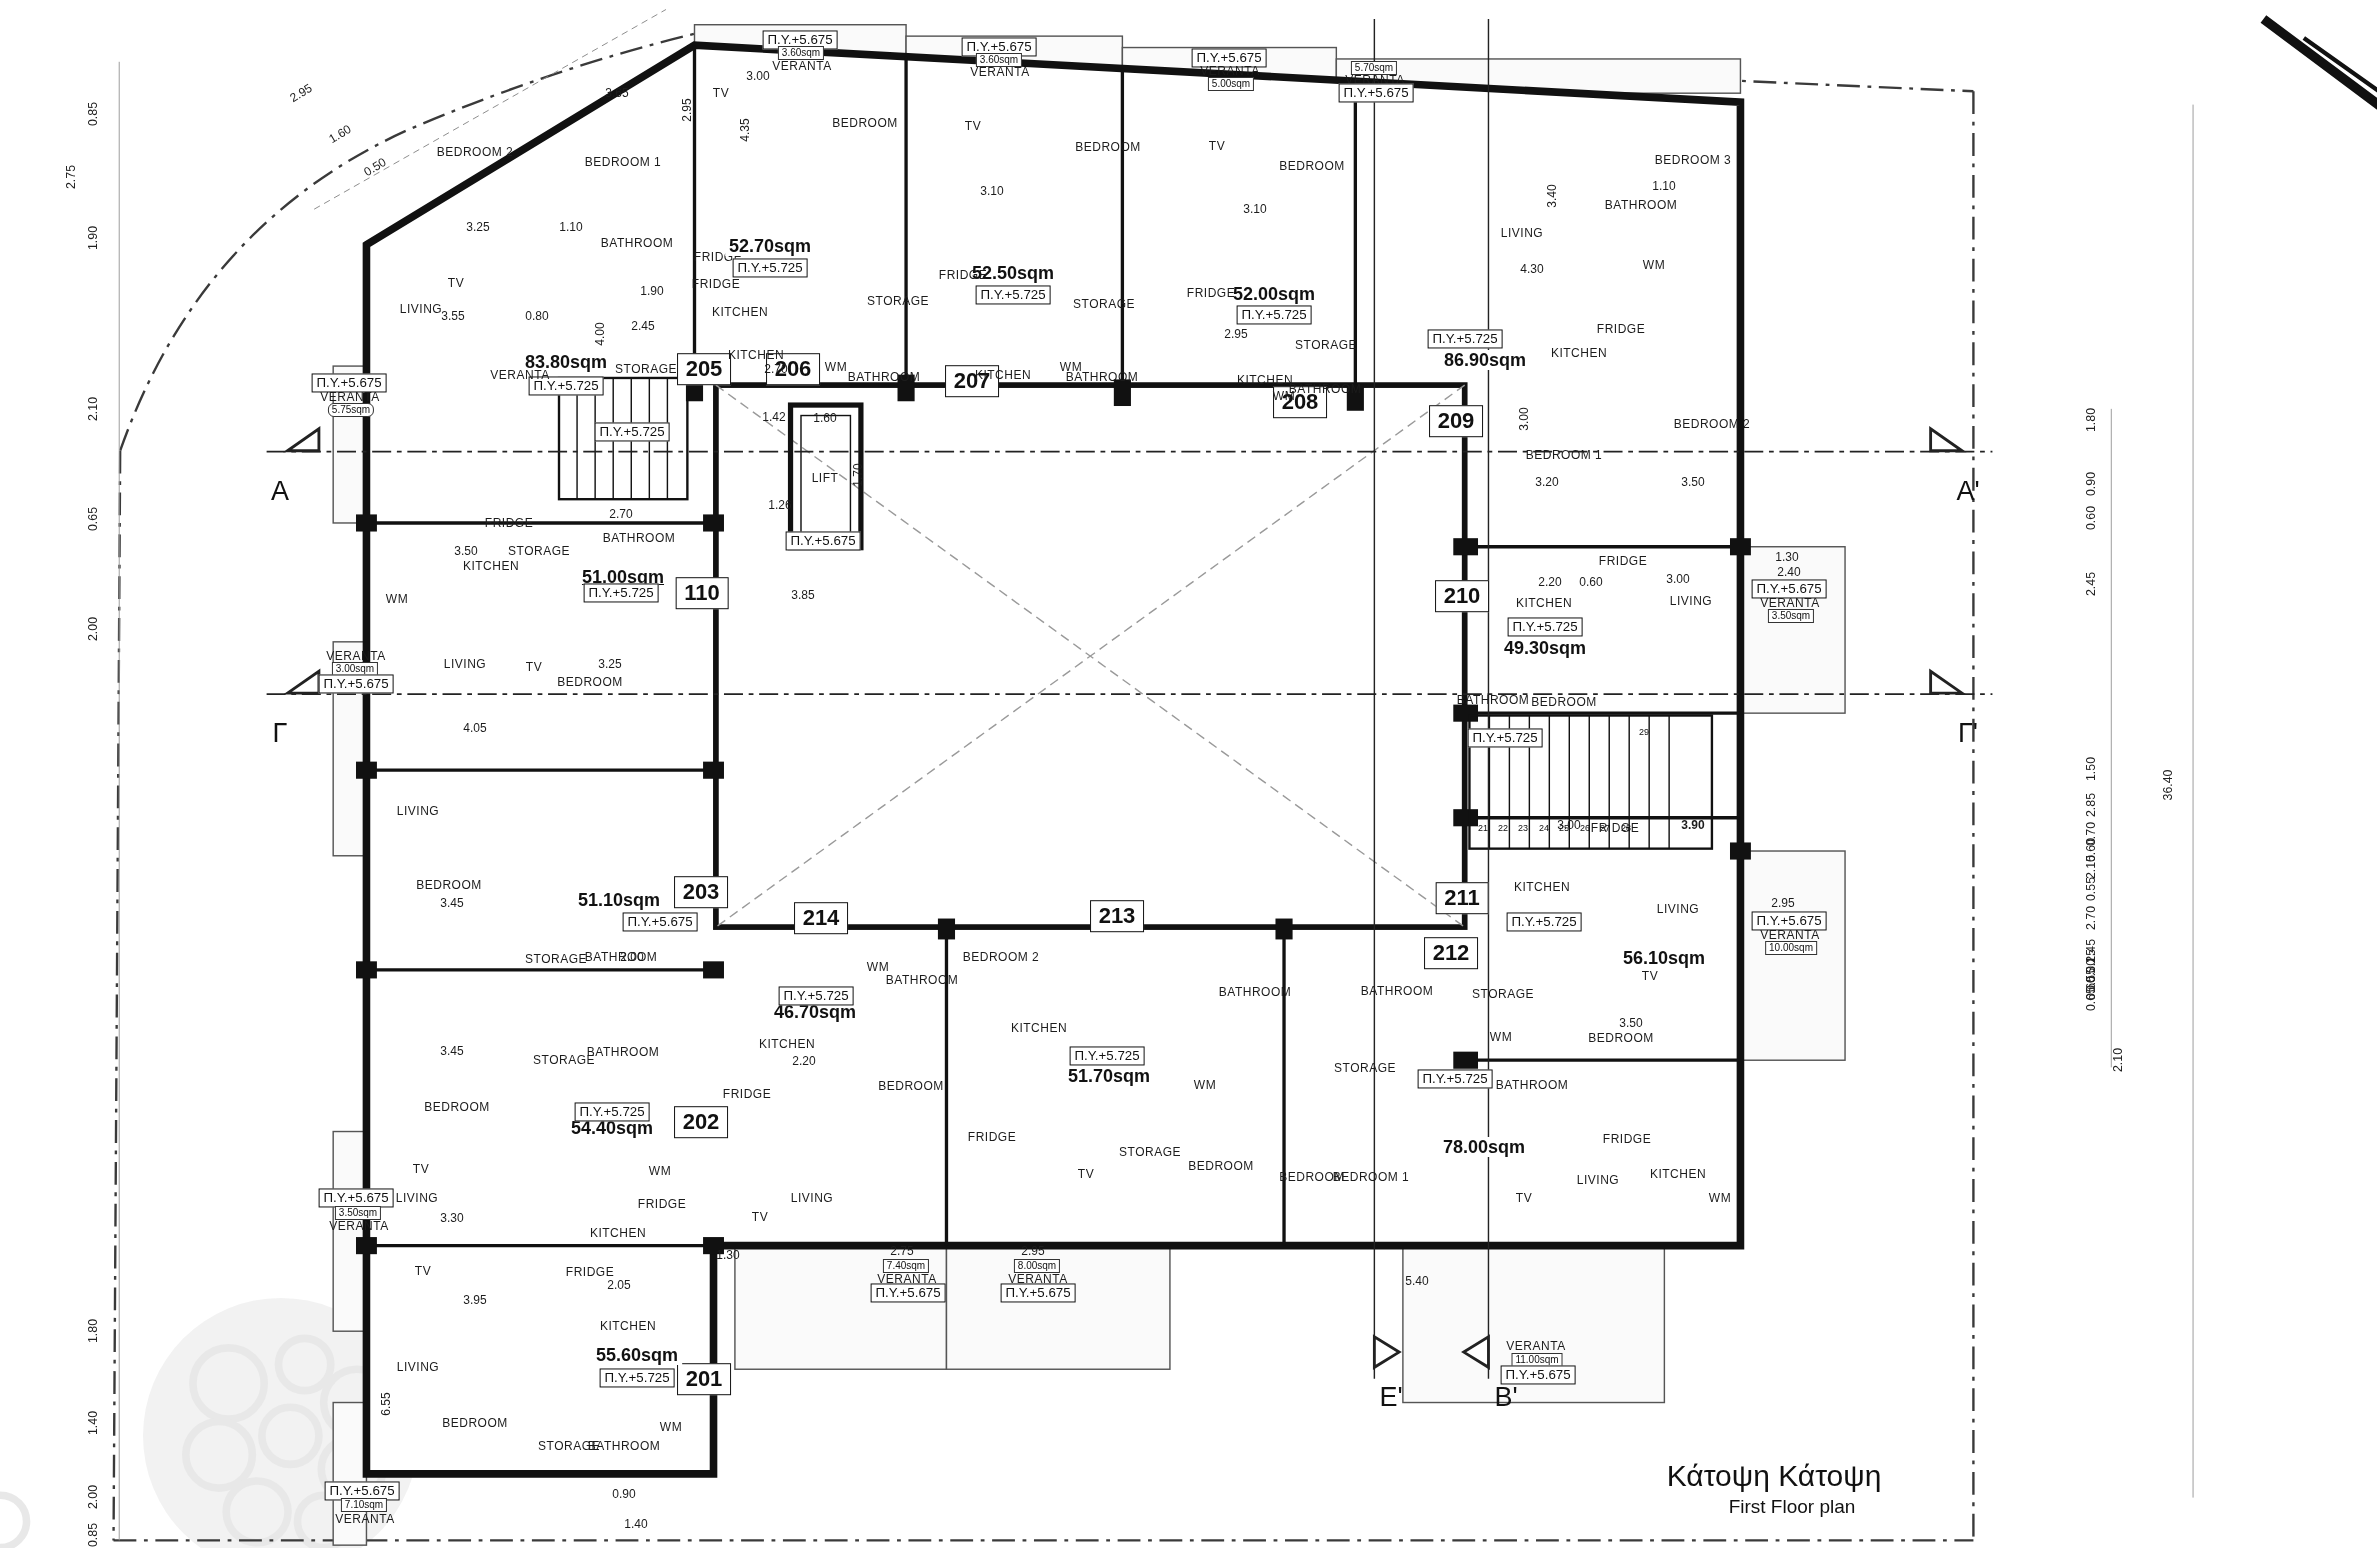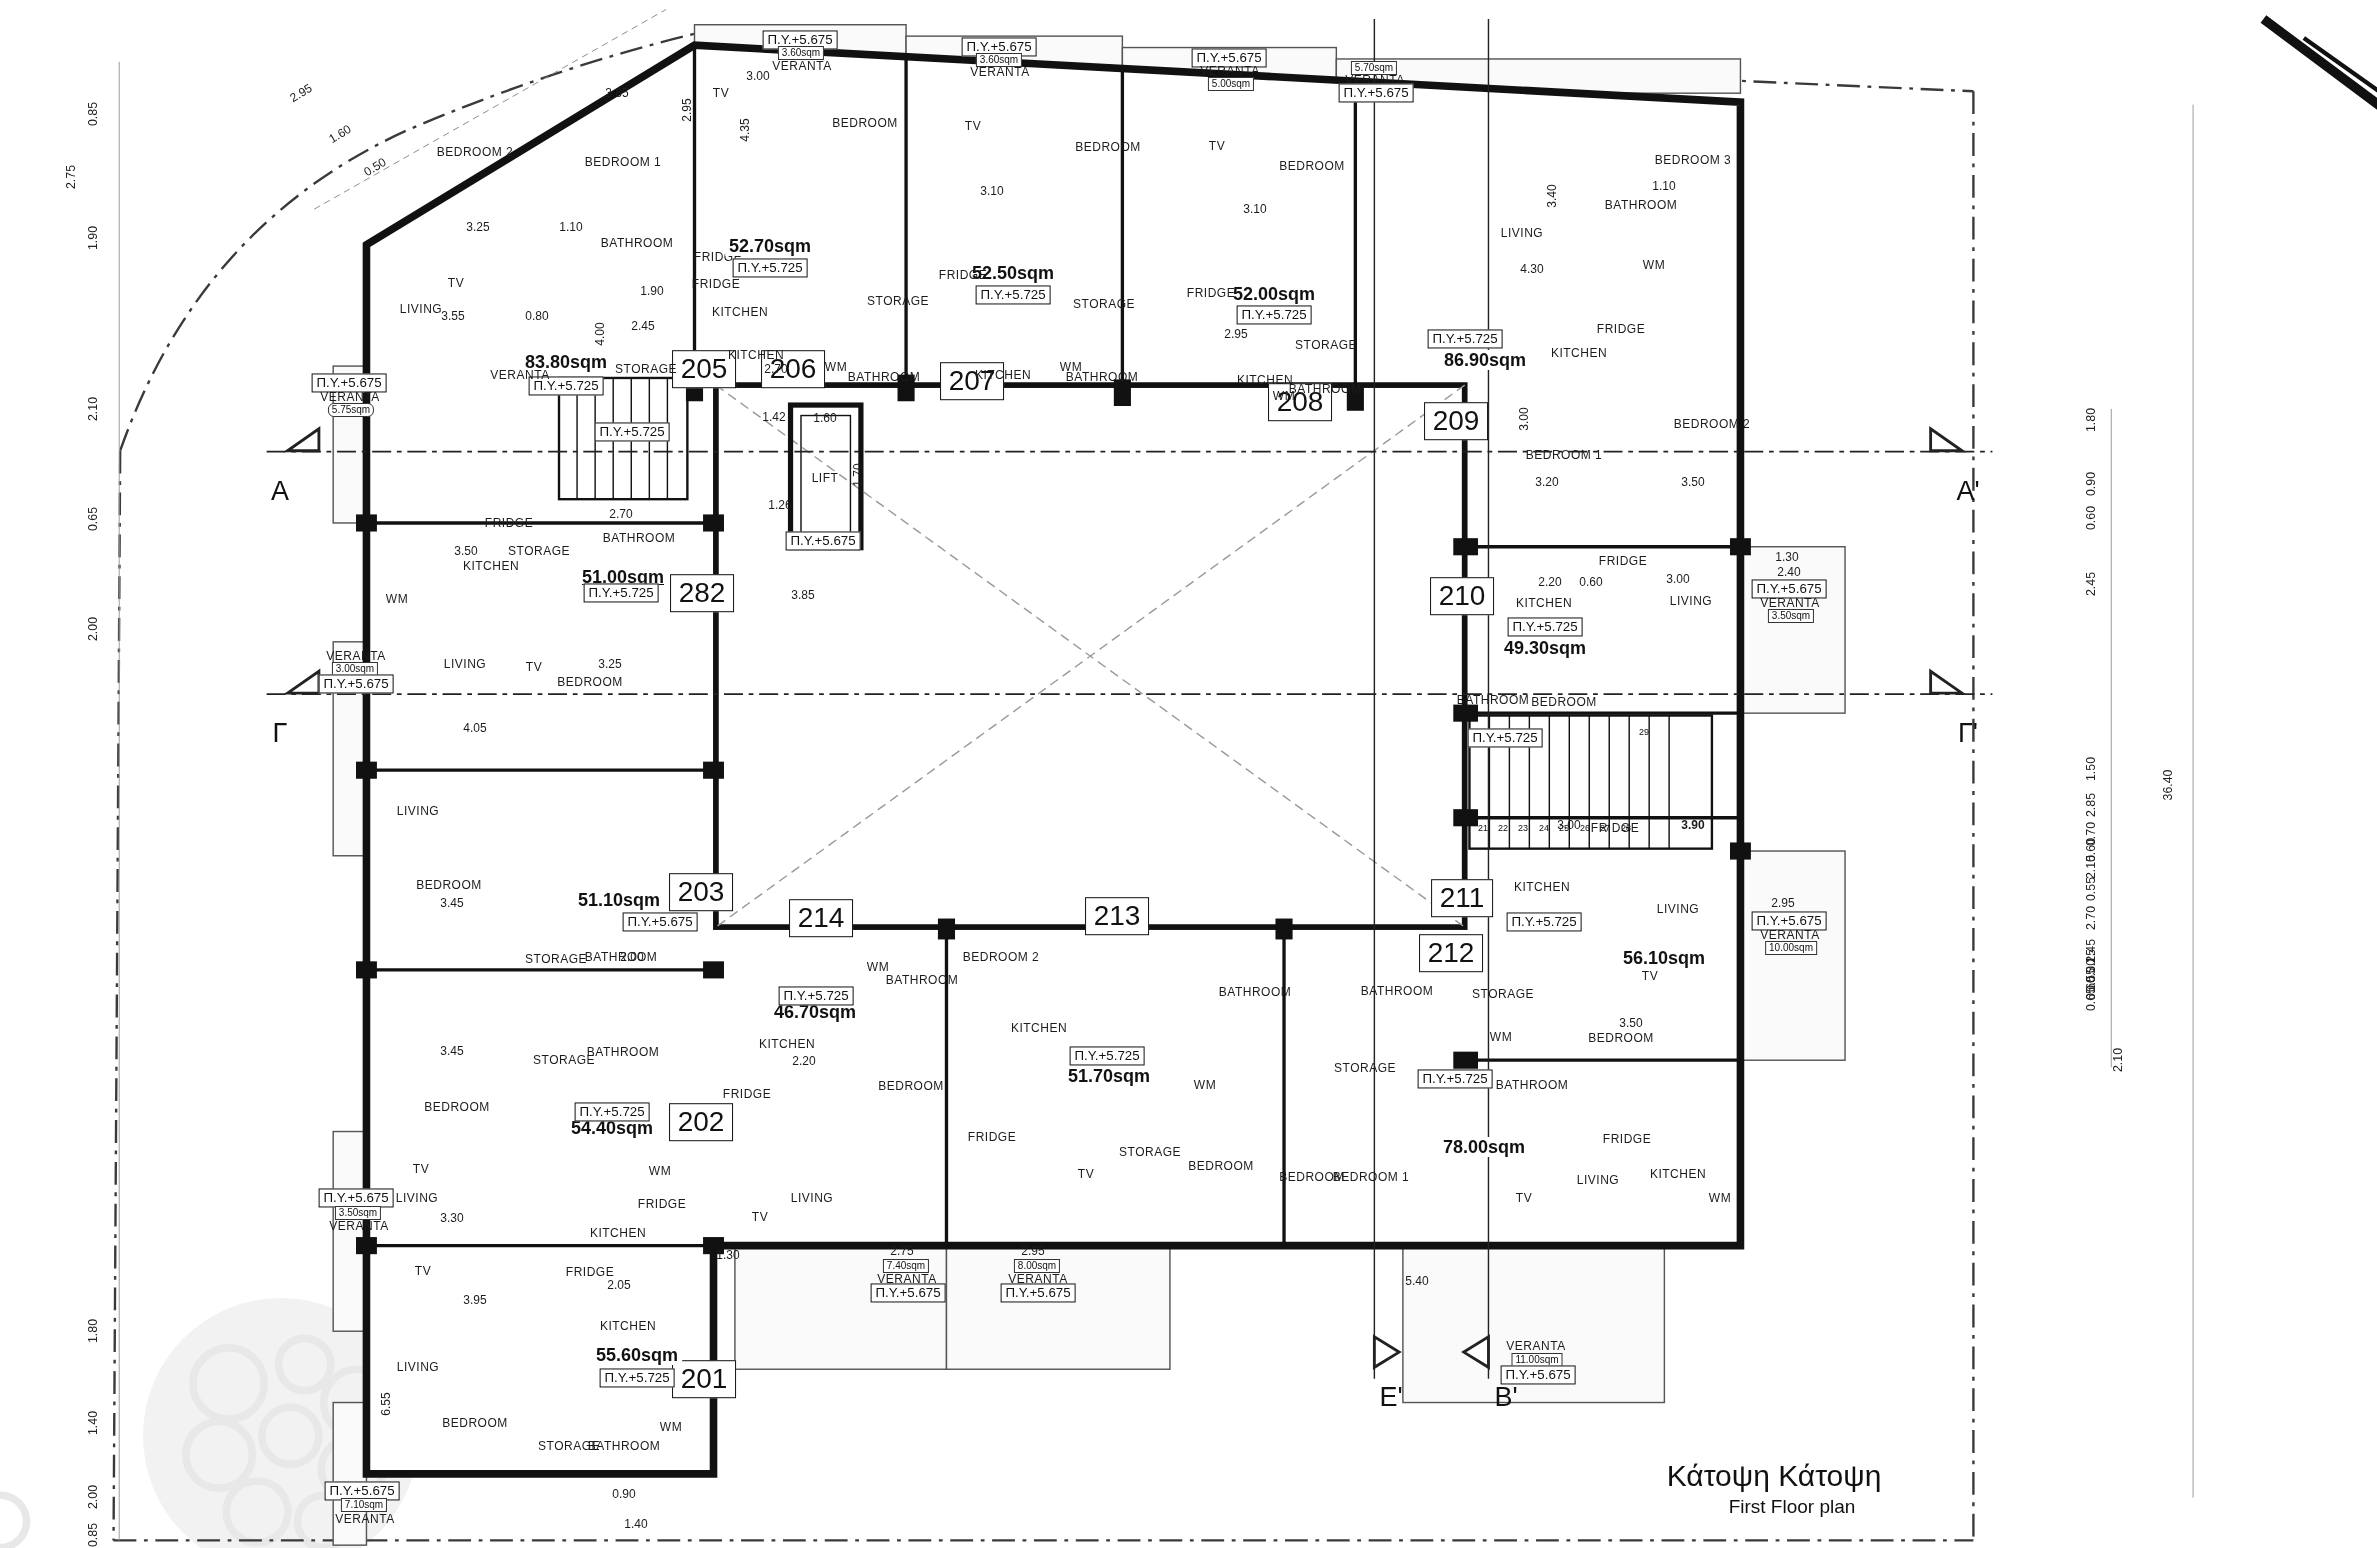--- a/index.html
+++ b/index.html
@@ -6,21 +6,21 @@
   #page{position:relative;width:2492px;height:1548px;background:#ffffff;overflow:hidden;
         font-family:"Liberation Sans",sans-serif;color:#111;}
   #walls{position:absolute;left:0;top:0;}
   #labels{position:absolute;left:0;top:0;width:100%;height:100%;}
   .lb{position:absolute;transform:translate(-50%,-50%);white-space:nowrap;color:#111;
       font-family:"Liberation Sans",sans-serif;line-height:1;}
   .rot{transform:translate(-50%,-50%) rotate(-90deg);}
   .rot30{transform:translate(-50%,-50%) rotate(-31deg);}
   .room{font-size:12px;letter-spacing:0.5px;color:#1c1c1c;}
   .dim{font-size:12px;color:#1c1c1c;}
-  .num{font-size:28px;font-weight:normal;border:1.9px solid #111;background:#fff;padding:3.8px 7.6px;}
+  .num{font-size:22px;font-weight:bold;border:1.9px solid #111;background:#fff;padding:3.8px 7.6px;}
   .area{font-size:18px;font-weight:600;background:#fff;padding:1px 3.8px;}
   .lvl{font-size:13.3px;border:1.4px solid #111;background:#fff;padding:1.9px 3.8px;}
   .sqbox{font-size:10px;border:1px solid #333;background:#fff;padding:1px 2.9px;}
   .strip{font-size:12.4px;color:#222;}
   .sec{font-size:27px;color:#111;}
   .step{font-size:9px;color:#111;}
   .title1{font-size:30px;color:#111;}
   .title2{font-size:19px;color:#111;}
   .wmtext{font-size:109px;font-weight:bold;color:#dedede;opacity:.62;letter-spacing:2.9px;}
 </style>
@@ -200,21 +200,21 @@
       <span class="lb room" style="left: 457px; top: 1107px;">BEDROOM</span>
       <span class="lb room" style="left: 564px; top: 1060px;">STORAGE</span>
       <span class="lb room" style="left: 623px; top: 1052px;">BATHROOM</span>
       <span class="lb num" style="left: 701px; top: 892px;">203</span>
       <span class="lb area" style="left: 619px; top: 900px;">51.10sqm</span>
       <span class="lb lvl" style="left: 660px; top: 922px;">Π.Y.+5.675</span>
       <span class="lb room" style="left: 449px; top: 885px;">BEDROOM</span>
       <span class="lb room" style="left: 418px; top: 811px;">LIVING</span>
       <span class="lb room" style="left: 556px; top: 959px;">STORAGE</span>
       <span class="lb room" style="left: 621px; top: 957px;">BATHROOM</span>
-      <span class="lb num" style="left: 702px; top: 593px;">282</span>
+      <span class="lb num" style="left: 702px; top: 593px;">110</span>
       <span class="lb area" style="left: 623px; top: 577px; text-decoration: underline;">51.00sqm</span>
       <span class="lb lvl" style="left: 621px; top: 593px;">Π.Y.+5.725</span>
       <span class="lb room" style="left: 509px; top: 523px;">FRIDGE</span>
       <span class="lb room" style="left: 491px; top: 566px;">KITCHEN</span>
       <span class="lb room" style="left: 539px; top: 551px;">STORAGE</span>
       <span class="lb room" style="left: 639px; top: 538px;">BATHROOM</span>
       <span class="lb room" style="left: 465px; top: 664px;">LIVING</span>
       <span class="lb room" style="left: 534px; top: 667px;">TV</span>
       <span class="lb room" style="left: 590px; top: 682px;">BEDROOM</span>
       <span class="lb room" style="left: 397px; top: 599px;">WM</span>

